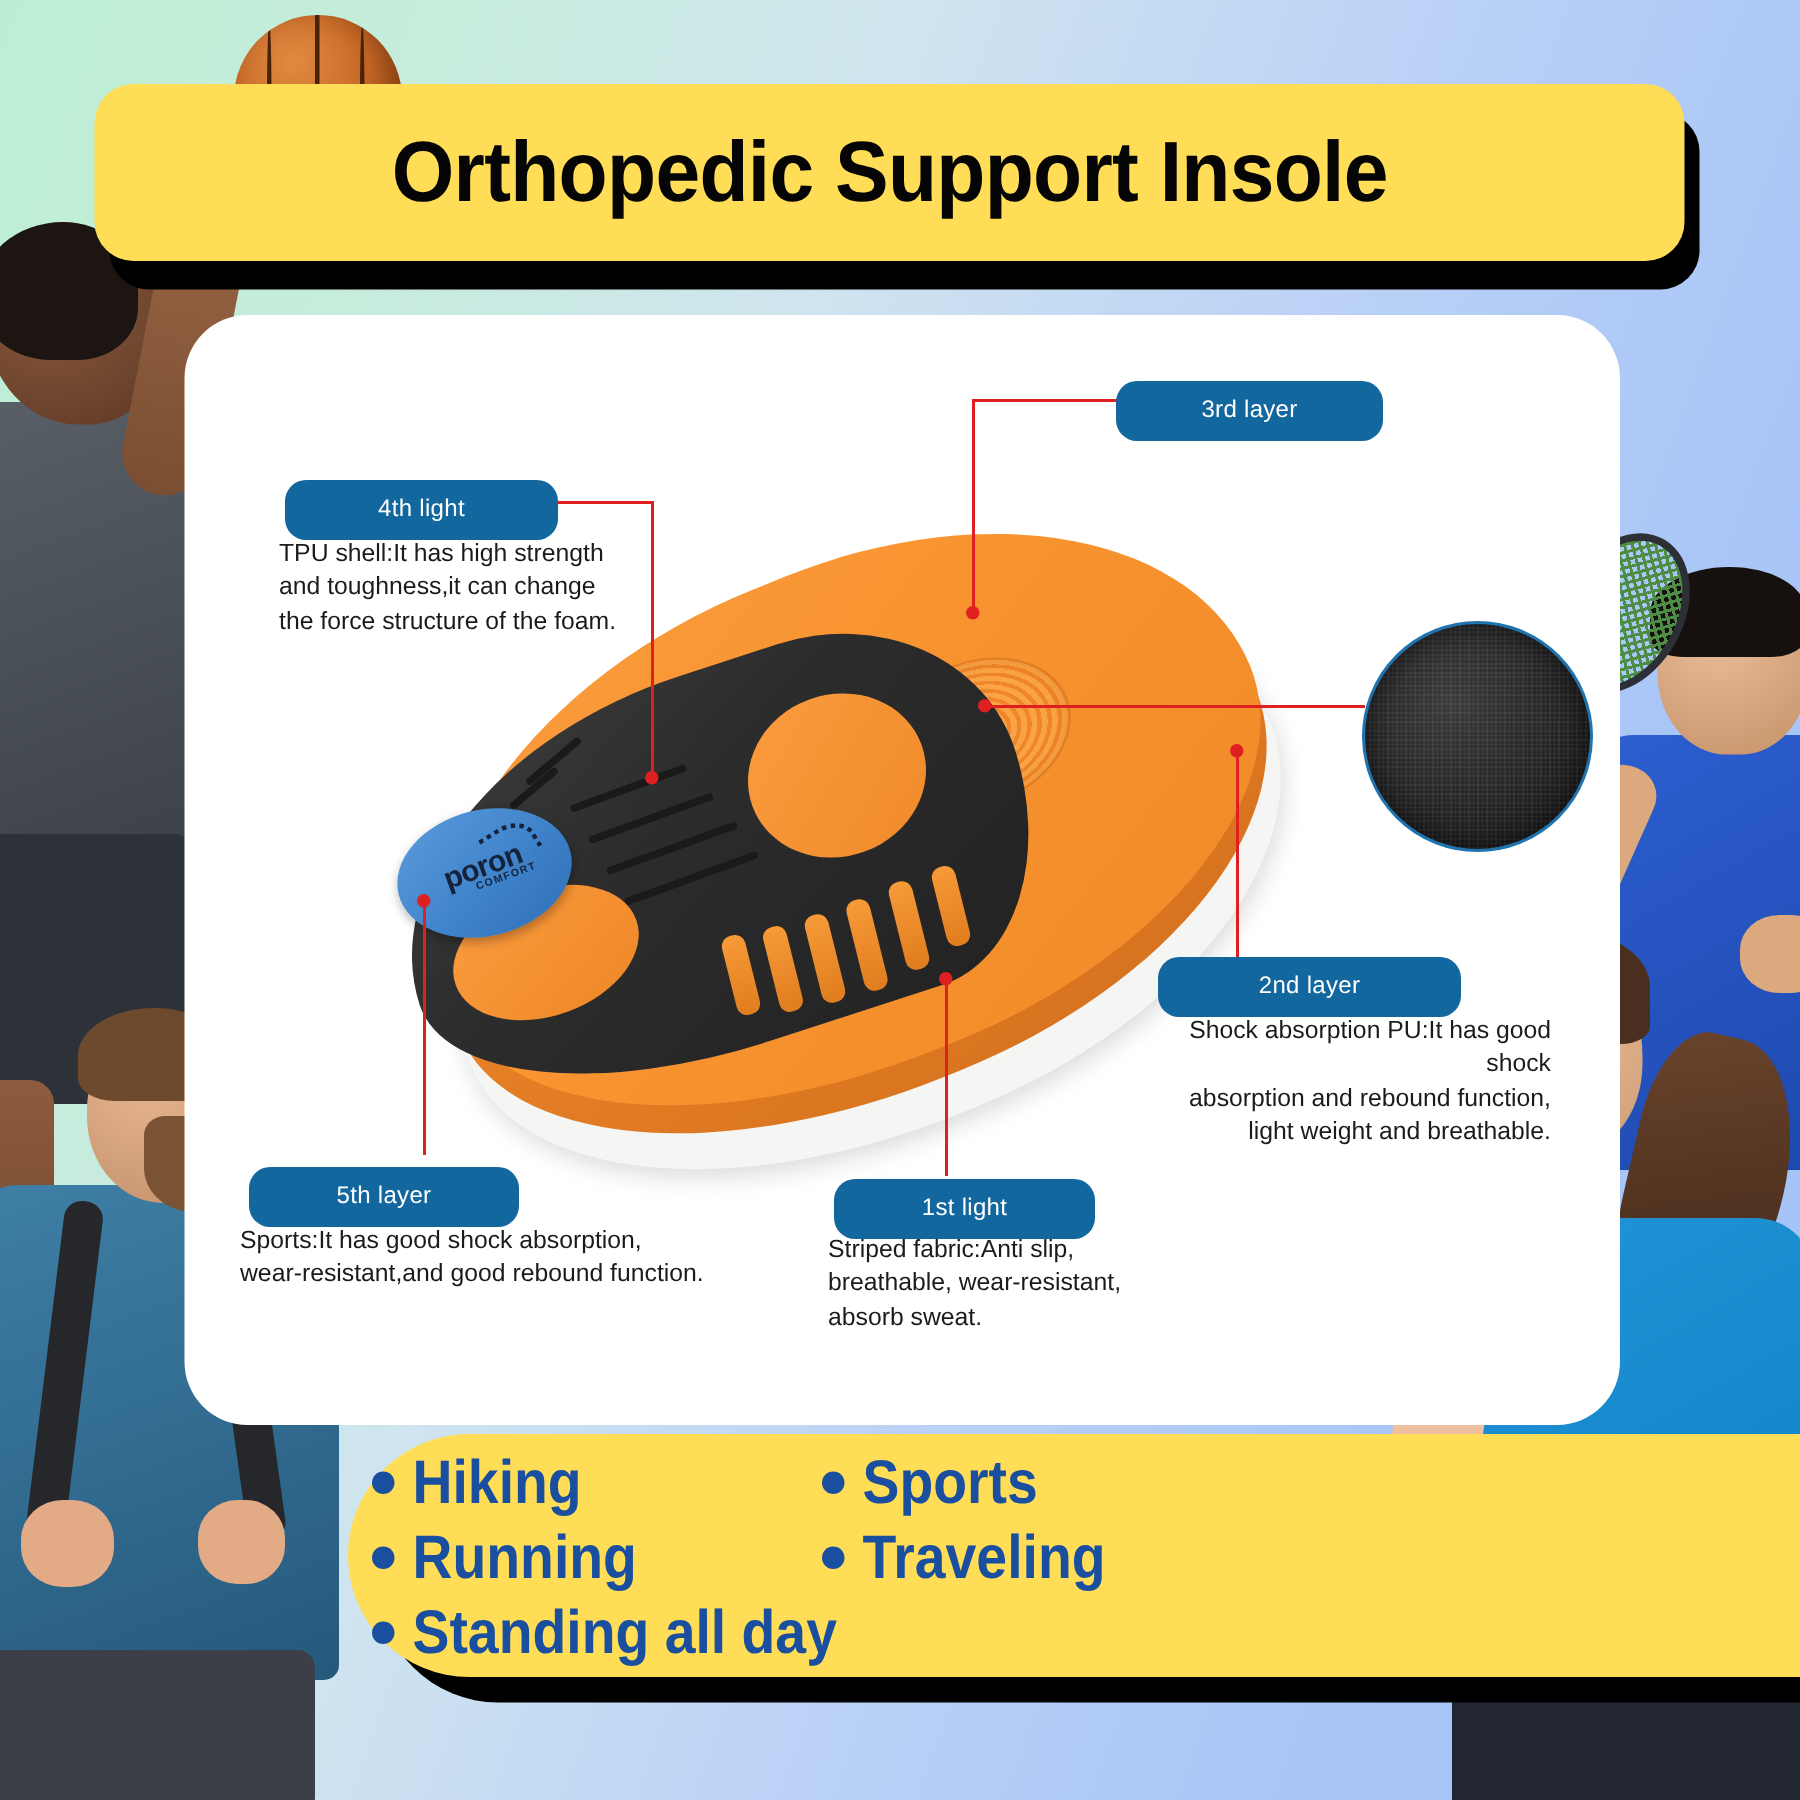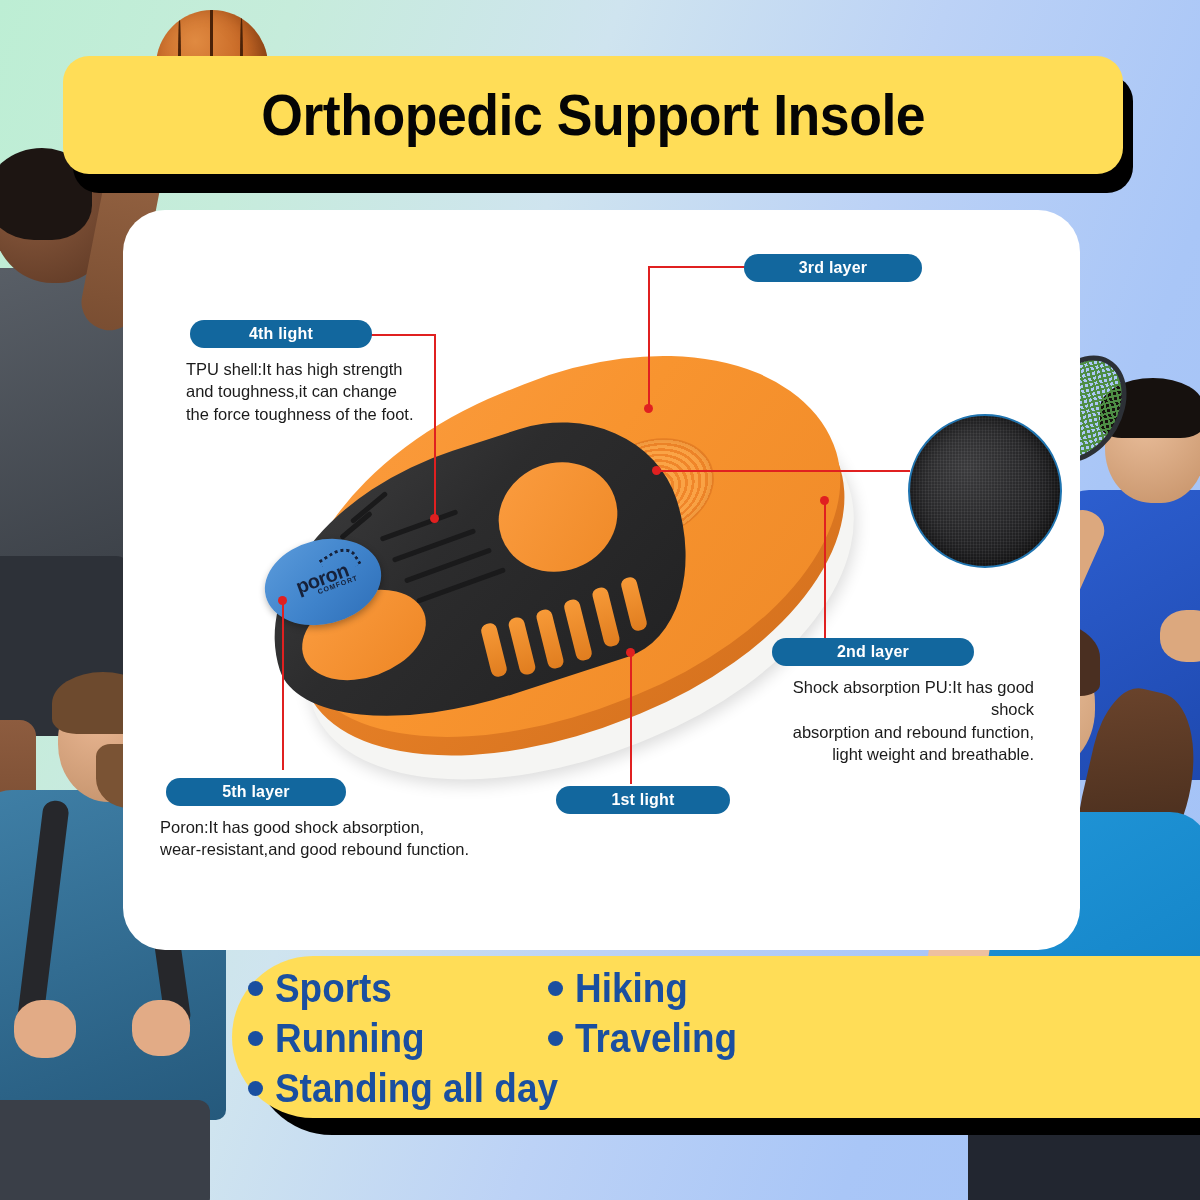--- a/index.html
+++ b/index.html
@@ -30,22 +30,22 @@
   }
 
   
   .white-card{
     position:absolute;left:123px;top:210px;width:957px;height:740px;
     background:#ffffff;border-radius:42px;
   }
 
   
   .badge{
-    position:absolute;height:28px;border-radius:14px;background:#12679e;
-    color:#fff;font-size:16px;font-weight:bold;
+    position:absolute;height:40px;border-radius:14px;background:#12679e;
+    color:#fff;font-size:16px;font-weight:normal;
     display:flex;align-items:center;justify-content:center;
     font-family:"Liberation Sans", sans-serif;letter-spacing:.2px;
   }
   .desc{
     position:absolute;font-size:16.5px;line-height:1.35;color:#1b1b1b;
     font-family:"Liberation Sans", sans-serif;white-space:pre-line;
   }
 
   
   .leader{position:absolute;background:#e02020;}
@@ -340,50 +340,53 @@
 
   <div class="leader lv" style="left:282px;top:600px;height:170px;"></div>
   <div class="dot" style="left:278px;top:596px;"></div>
 
   <div class="leader lv" style="left:630px;top:652px;height:132px;"></div>
   <div class="dot" style="left:626px;top:648px;"></div>
 
   <div class="badge" style="left:190px;top:320px;width:182px;">4th light</div>
   <div class="desc" style="left:186px;top:358px;width:250px;">TPU shell:It has high strength
 and toughness,it can change
-the force toughness of the foot.</div>
+the force structure of the foam.</div>
 
   <div class="badge" style="left:744px;top:254px;width:178px;">3rd layer</div>
 
   <div class="badge" style="left:772px;top:638px;width:202px;">2nd layer</div>
   <div class="desc" style="left:772px;top:676px;width:262px;text-align:right;">Shock absorption PU:It has good shock
 absorption and rebound function,
 light weight and breathable.</div>
 
   <div class="badge" style="left:166px;top:778px;width:180px;">5th layer</div>
-  <div class="desc" style="left:160px;top:816px;width:360px;">Poron:It has good shock absorption,
+  <div class="desc" style="left:160px;top:816px;width:360px;">Sports:It has good shock absorption,
 wear-resistant,and good rebound function.</div>
 
   <div class="badge" style="left:556px;top:786px;width:174px;">1st light</div>
+  <div class="desc" style="left:552px;top:822px;width:250px;">Striped fabric:Anti slip,
+breathable, wear-resistant,
+absorb sweat.</div>
 
   <div class="title-shadow"></div>
   <div class="title-banner">
     <div class="title-text">Orthopedic Support Insole</div>
   </div>
 
   <div class="bottom-shadow"></div>
   <div class="bottom-panel"></div>
   <div class="bullets">
     <div class="bullet">
       <span class="dotmark"></span>
-      <span class="txt">Sports</span>
+      <span class="txt">Hiking</span>
     </div>
     <div class="bullet">
       <span class="dotmark"></span>
-      <span class="txt">Hiking</span>
+      <span class="txt">Sports</span>
     </div>
     <div class="bullet">
       <span class="dotmark"></span>
       <span class="txt">Running</span>
     </div>
     <div class="bullet">
       <span class="dotmark"></span>
       <span class="txt">Traveling</span>
     </div>
     <div class="bullet">

